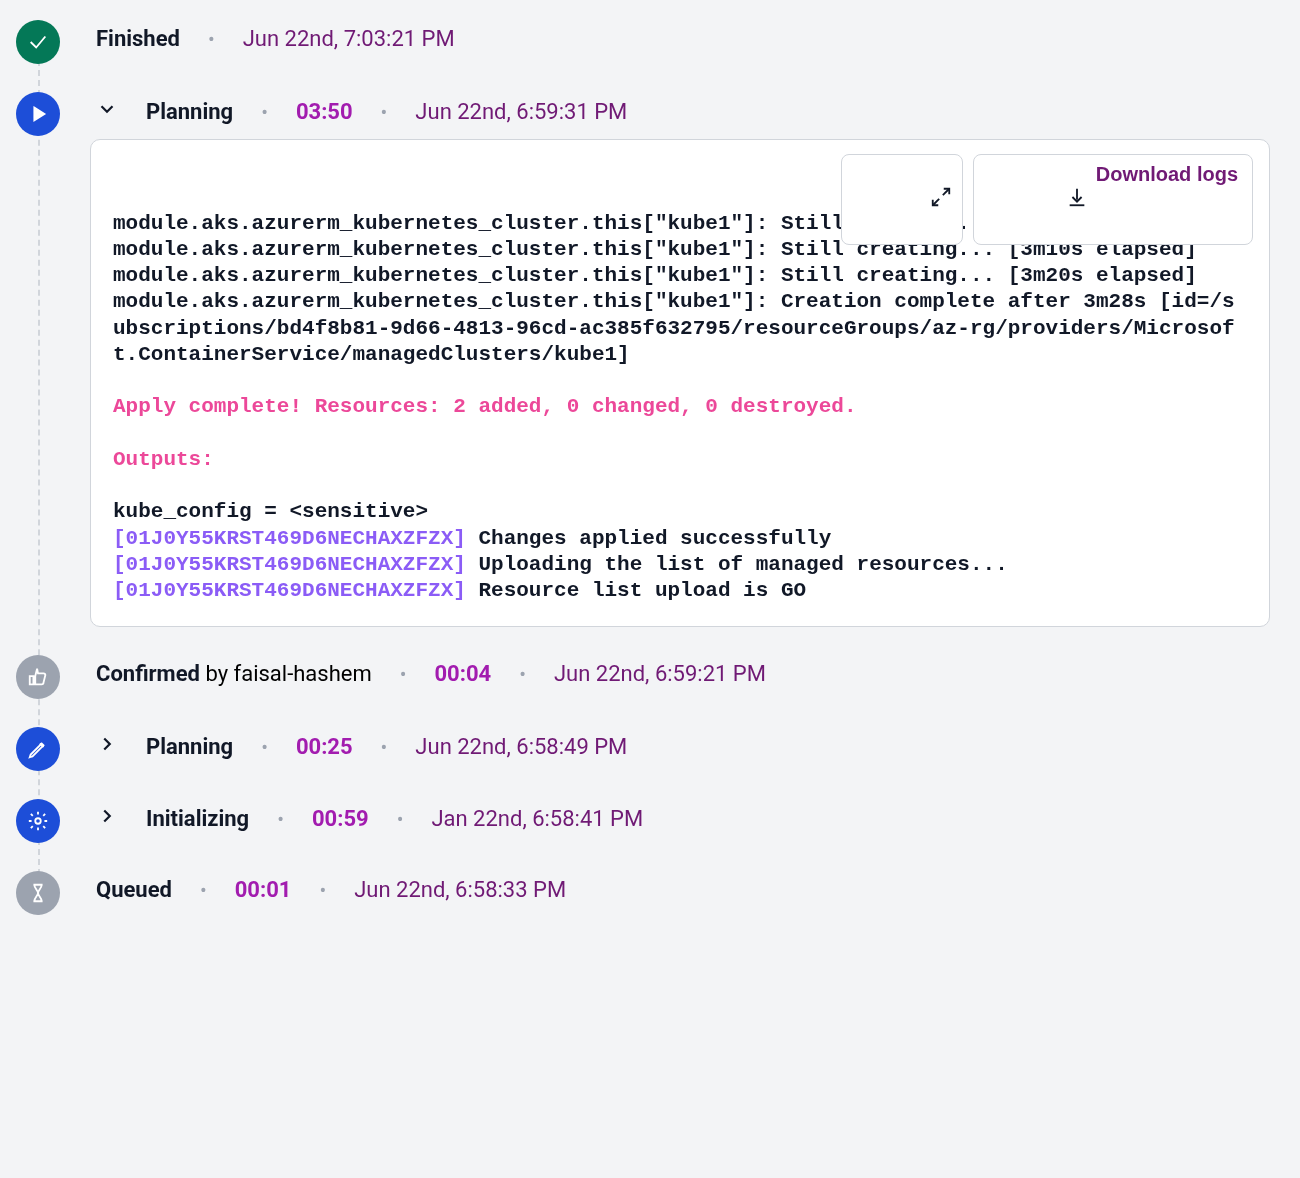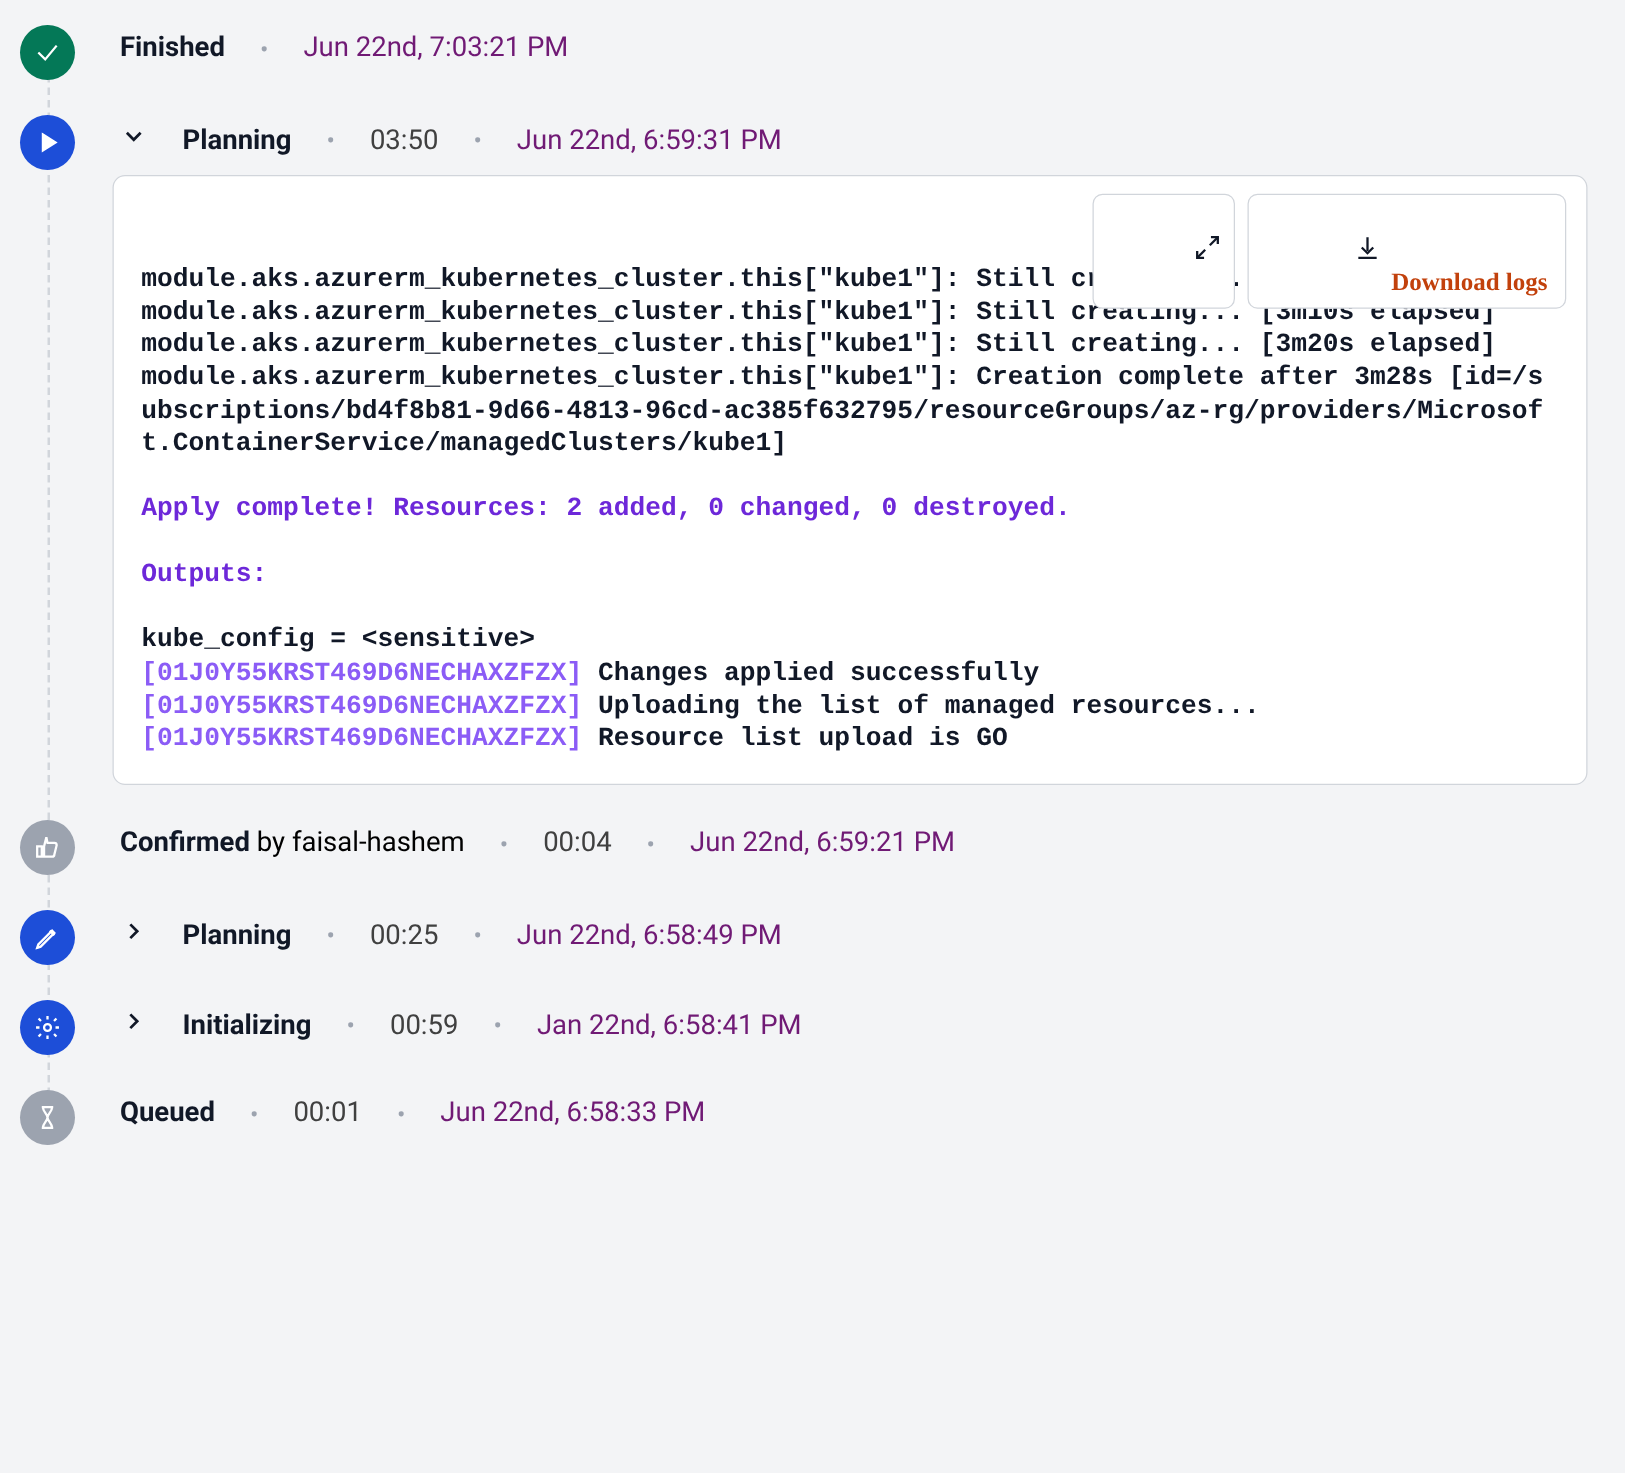--- a/index.html
+++ b/index.html
@@ -48,55 +48,55 @@
     display: flex;
     align-items: center;
     gap: 28px;
     font-size: 22px;
     flex-wrap: wrap;
   }
   .step-header .chev { color:#1f2937; user-select:none; }
   .step-title { font-weight: 700; color:#111827; }
   .step-title .sub { font-weight: 400; color:#000000; }
   .dot { color:#9ca3af; font-size:20px; }
-  .duration { color:#404040; }
+  .duration { color:#a21caf;font-weight:bold; }
   .ts { color:#701a75; }
 
   .log-panel {
     margin-top: 14px;
     margin-left: -6px;
     background:#fff;
     border:1px solid #d1d5db;
     border-radius:10px;
     padding: 18px 22px 22px 22px;
     position: relative;
     font-family: "SFMono-Regular", Consolas, "Liberation Mono", Menlo, monospace;
     font-size: 21px;
     font-weight: 700;
     line-height: 1.25;
     color:#111827;
     white-space: pre-wrap;
     word-break: break-all;
   }
-  .log-panel .green { color:#6d28d9; }
+  .log-panel .green { color:#ec4899; }
   .log-panel .blue  { color:#8b5cf6; }
   .log-panel .plain { font-weight:700; }
   .log-controls {
     position:absolute;
     top:14px; right:16px;
     display:flex; gap:10px;
   }
   .ctrl-btn {
     background:#fff;
     border:1px solid #d1d5db;
     border-radius:8px;
     padding:8px 14px;
-    display:flex; align-items:flex-end; gap:8px;
-    font-family: Liberation Serif, serif;
-    font-size:20px; font-weight:700; color:#c2410c;
+    display:flex; align-items:flex-start; gap:8px;
+    font-family: Liberation Sans, sans-serif;
+    font-size:20px; font-weight:700; color:#701a75;
     cursor:pointer;
   }
   .ctrl-btn.iconbtn { padding:8px 10px; }
   .ctrl-btn svg { width:22px; height:22px; stroke:#111827; fill:none; stroke-width:2; }
 </style>
 </head>
 <body>
 
 <div class="timeline">
 

